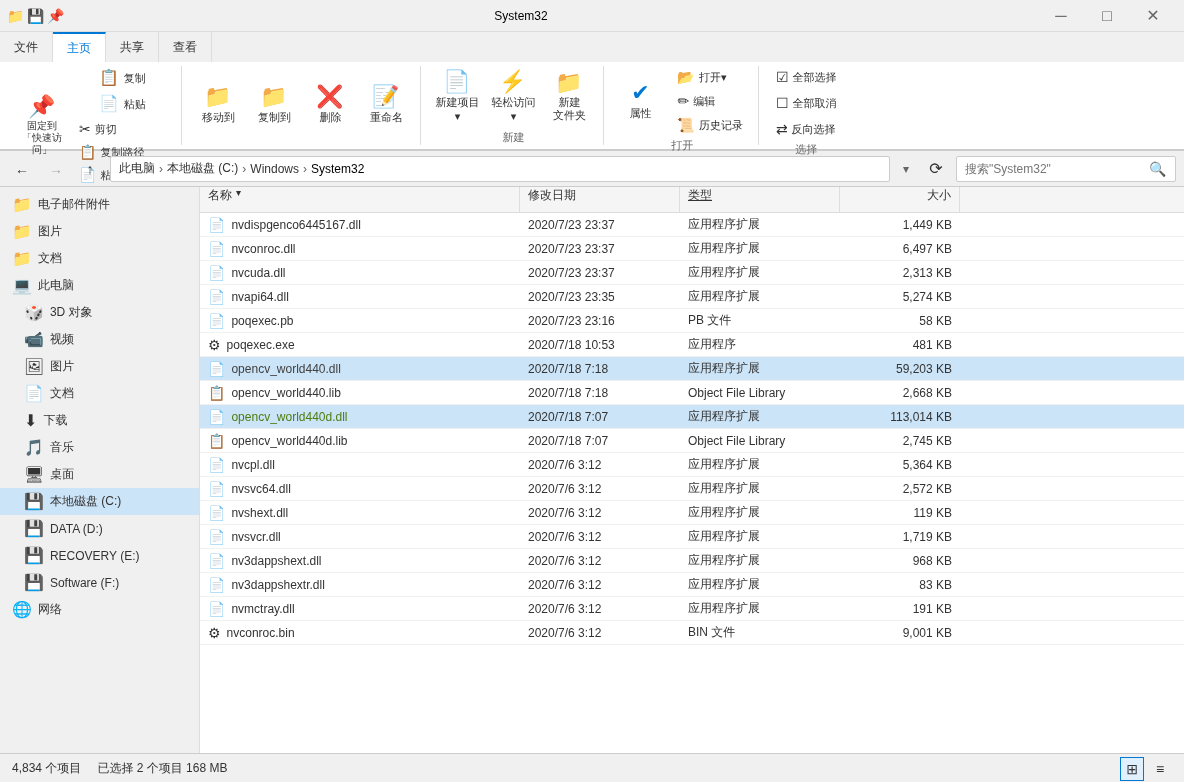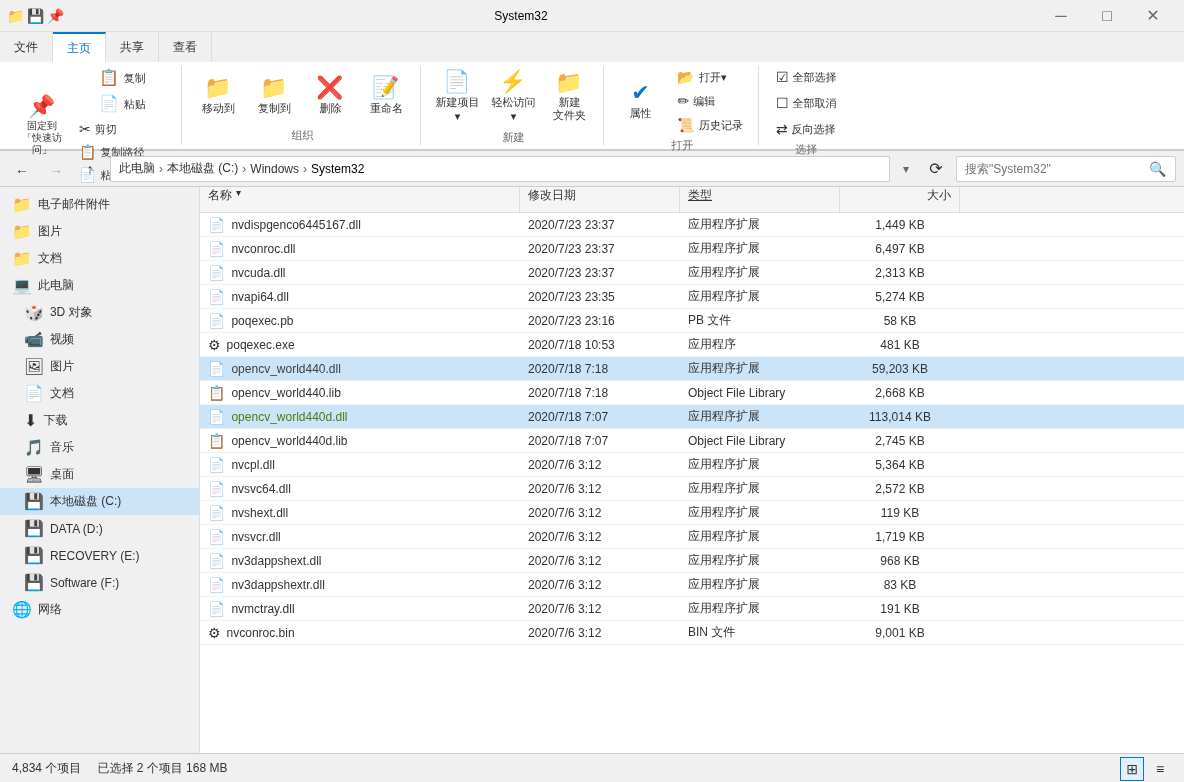--- a/index.html
+++ b/index.html
@@ -115,21 +115,21 @@
       border-bottom: 1px solid #f0f0f0; cursor: pointer;
     }
     .file-row.selected { background: #cce4f7; }
     .file-cell {
       padding: 0 8px; font-size: 12px; color: #333; overflow: hidden;
       white-space: nowrap; text-overflow: ellipsis;
     }
     .file-cell.name { width: 320px; display: flex; align-items: center; gap: 6px; }
     .file-cell.date { width: 160px; }
     .file-cell.type { width: 160px; }
-    .file-cell.size { width: 120px; text-align: center; }
+    .file-cell.size { width: 120px; text-align: right; }
     .file-icon { font-size: 14px; flex-shrink: 0; }
 
     
     .status-bar {
       height: 30px; background: #f0f0f0; border-top: 1px solid #ccc;
       display: flex; align-items: center; padding: 0 12px; gap: 16px;
       font-size: 12px; color: #333;
     }
     .status-bar-right { margin-left: auto; display: flex; gap: 4px; }
     .view-btn {
@@ -219,21 +219,20 @@
         </div>
         <div class="ribbon-btn">
           <span class="ribbon-btn-icon" style="color:#c00;">❌</span>
           <span>删除</span>
         </div>
         <div class="ribbon-btn">
           <span class="ribbon-btn-icon">📝</span>
           <span>重命名</span>
         </div>
       </div>
-      <div class="ribbon-group-label">组织</div>
     </div>
 
     <div class="ribbon-group">
       <div class="ribbon-group-items">
         <div class="ribbon-btn">
           <span class="ribbon-btn-icon">📄</span>
           <span>新建项目▾</span>
         </div>
         <div class="ribbon-btn">
           <span class="ribbon-btn-icon">⚡</span>

